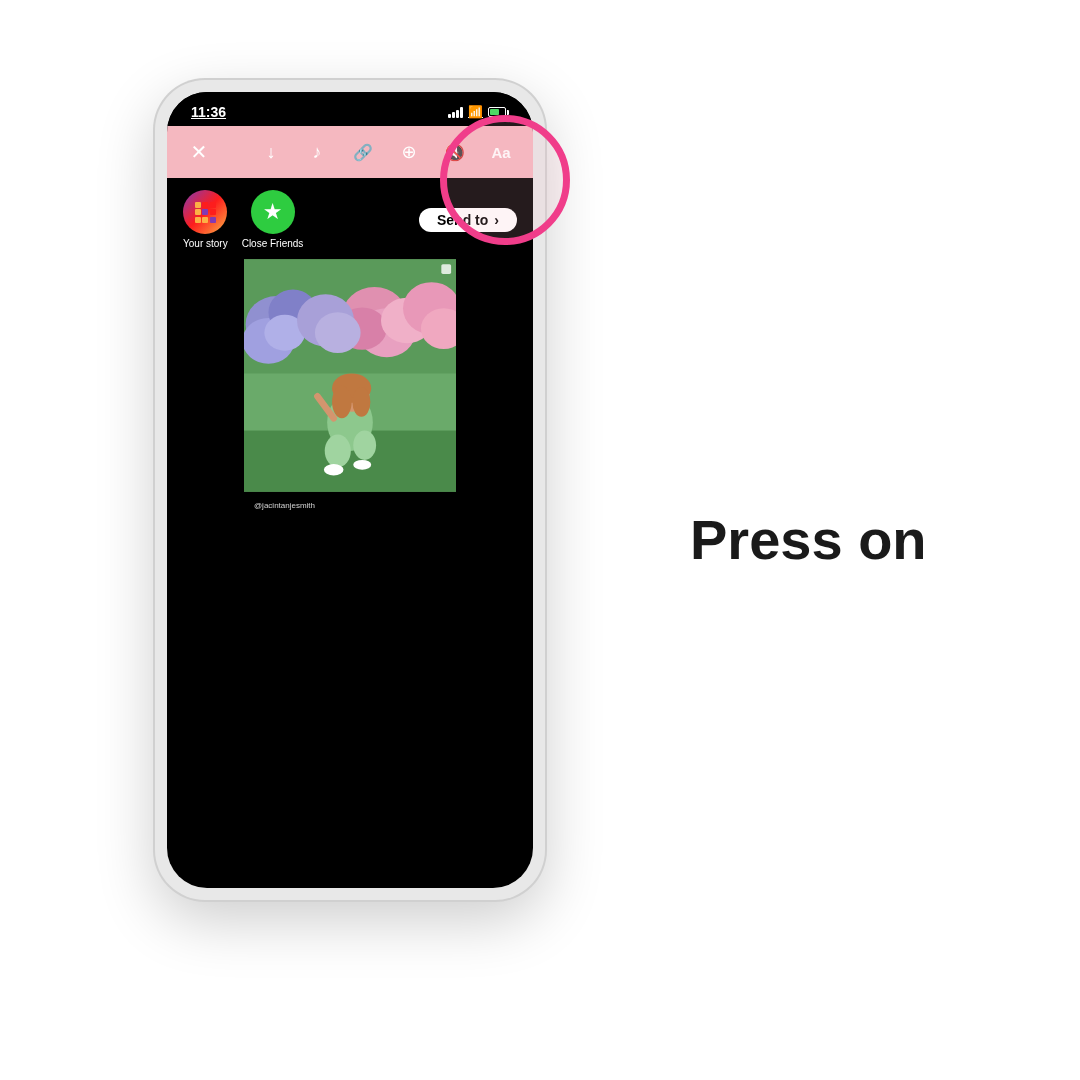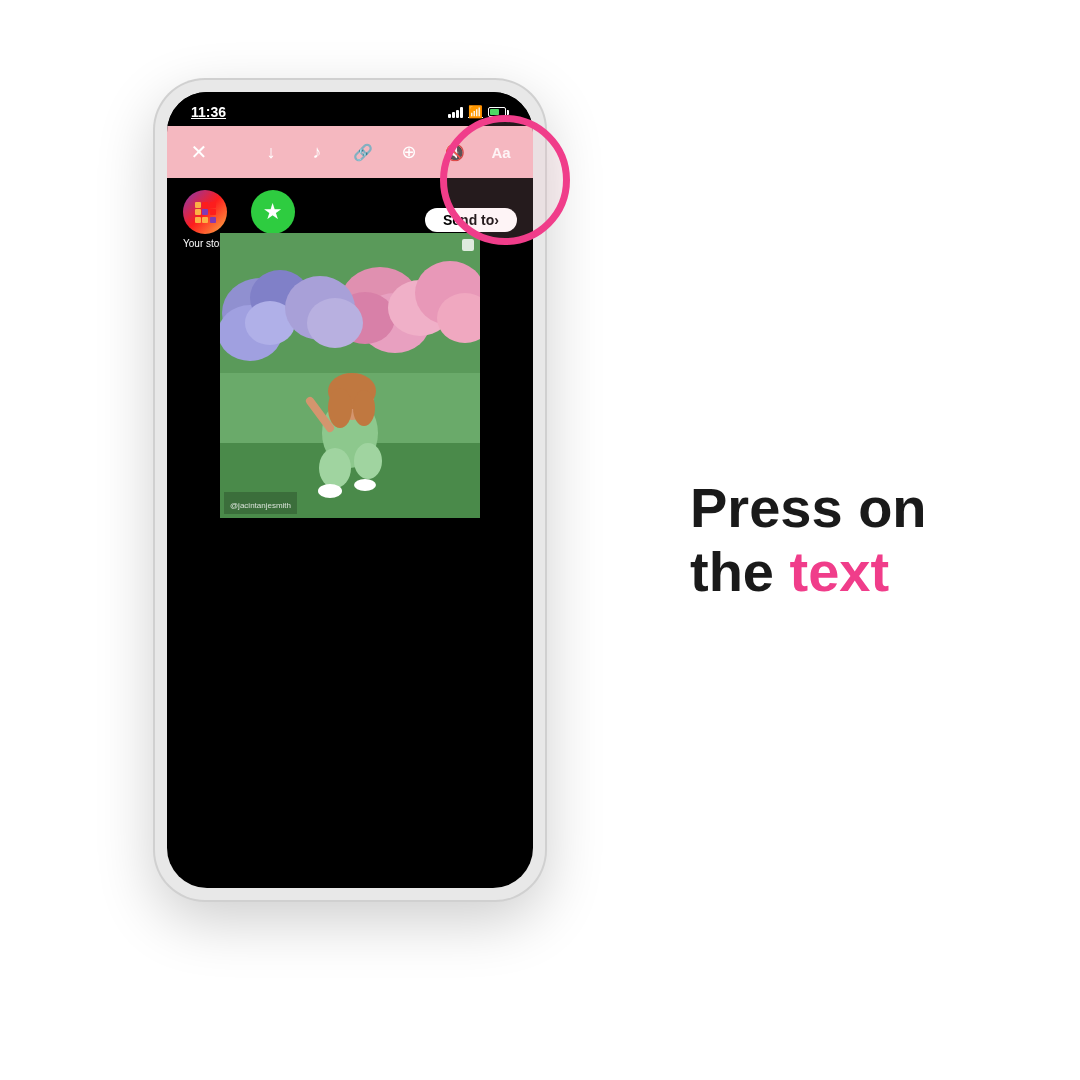--- a/index.html
+++ b/index.html
@@ -126,21 +126,21 @@
       display: flex;
       align-items: center;
       gap: 14px;
     }
 
     .story-photo-wrapper {
       position: absolute;
       top: 55px;
       left: 50%;
       transform: translateX(-50%);
-      width: 260px;
+      width: 212px;
       height: 285px;
     }
 
     
     .story-bottom {
       background: #000;
       padding: 12px 16px 8px;
       display: flex;
       align-items: center;
       justify-content: space-between;
@@ -188,20 +188,21 @@
     .send-to-btn {
       background: #fff;
       color: #000;
       border: none;
       border-radius: 25px;
       padding: 4px 18px;
       font-size: 14px;
       font-weight: 600;
       display: flex;
       align-items: flex-start;
+      gap: 6px;
       cursor: pointer;
     }
 
     .home-indicator {
       background: #000;
       display: flex;
       justify-content: center;
       padding: 6px 0 10px;
     }
 
@@ -479,18 +480,15 @@
   "></div>
 
   <div class="instruction-text" style="
     position: absolute;
     right: 80px;
     top: 50%;
     transform: translateY(-50%);
     width: 310px;
   ">
     <div class="instruction-line">Press on</div>
-    <div class="instruction-line">
-      <span>the </span><span class="highlight">text</span>
-    </div>
   </div>
 
 </div>
 
 </body></html>

